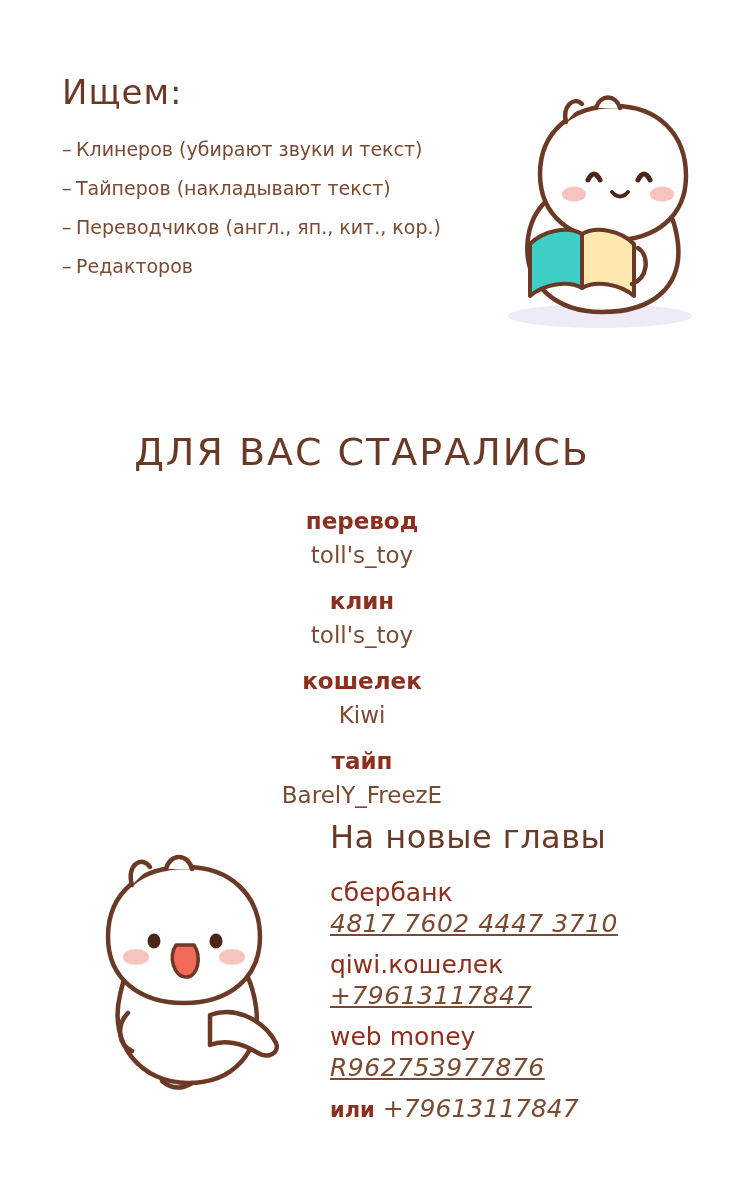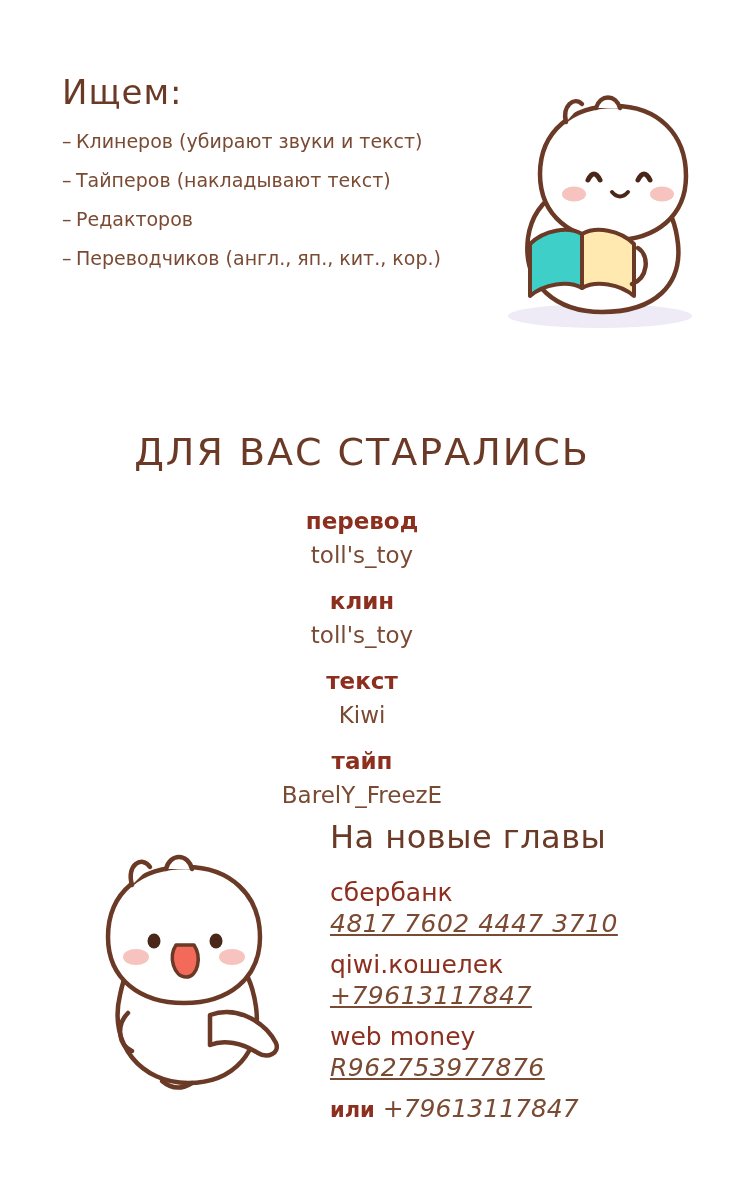--- a/index.html
+++ b/index.html
@@ -20,21 +20,21 @@
   .recruit {
     position: absolute;
     left: 62px;
     top: 72px;
     width: 420px;
   }
   .recruit-title {
     font-size: 34px;
     color: #6b3a26;
     letter-spacing: 1px;
-    margin-bottom: 18px;
+    margin-bottom: 26px;
     font-family: "DejaVu Sans", sans-serif;
   }
   .recruit-list {
     list-style: none;
     margin: 0;
     padding: 0;
   }
   .recruit-list li {
     font-size: 19px;
     color: #7a4a33;
@@ -138,22 +138,22 @@
   }
 </style>
 </head>
 <body>
 
 <div class="recruit">
   <div class="recruit-title">Ищем:</div>
   <ul class="recruit-list">
     <li><span class="dash">–</span><span>Клинеров (убирают звуки и текст)</span></li>
     <li><span class="dash">–</span><span>Тайперов (накладывают текст)</span></li>
+    <li><span class="dash">–</span><span>Переводчиков (англ., яп., кит., кор.)</span></li>
     <li><span class="dash">–</span><span>Редакторов</span></li>
-    <li><span class="dash">–</span><span>Переводчиков (англ., яп., кит., кор.)</span></li>
   </ul>
 </div>
 
 <div class="chibi-read">
   <svg width="260" height="260" viewBox="0 0 260 260" xmlns="http://www.w3.org/2000/svg">
 
     <ellipse cx="130" cy="228" rx="92" ry="12" fill="#eeeaf6"></ellipse>
 
     <path d="M58 150 C52 198 88 224 132 224 C186 224 212 196 208 156
              C204 118 186 96 150 92 C106 88 64 106 58 150 Z" fill="#ffffff" stroke="#6b3a26" stroke-width="4.5" stroke-linejoin="round"></path>
@@ -185,21 +185,21 @@
   <div class="credit-grid">
     <div class="credit-cell">
       <div class="credit-role">перевод</div>
       <div class="credit-name">toll's_toy</div>
     </div>
     <div class="credit-cell">
       <div class="credit-role">клин</div>
       <div class="credit-name">toll's_toy</div>
     </div>
     <div class="credit-cell">
-      <div class="credit-role">текст</div>
+      <div class="credit-role">кошелек</div>
       <div class="credit-name">Kiwi</div>
     </div>
     <div class="credit-cell">
       <div class="credit-role">тайп</div>
       <div class="credit-name">BarelY_FreezE</div>
     </div>
   </div>
 </div>
 
 <div class="chibi-wave">

